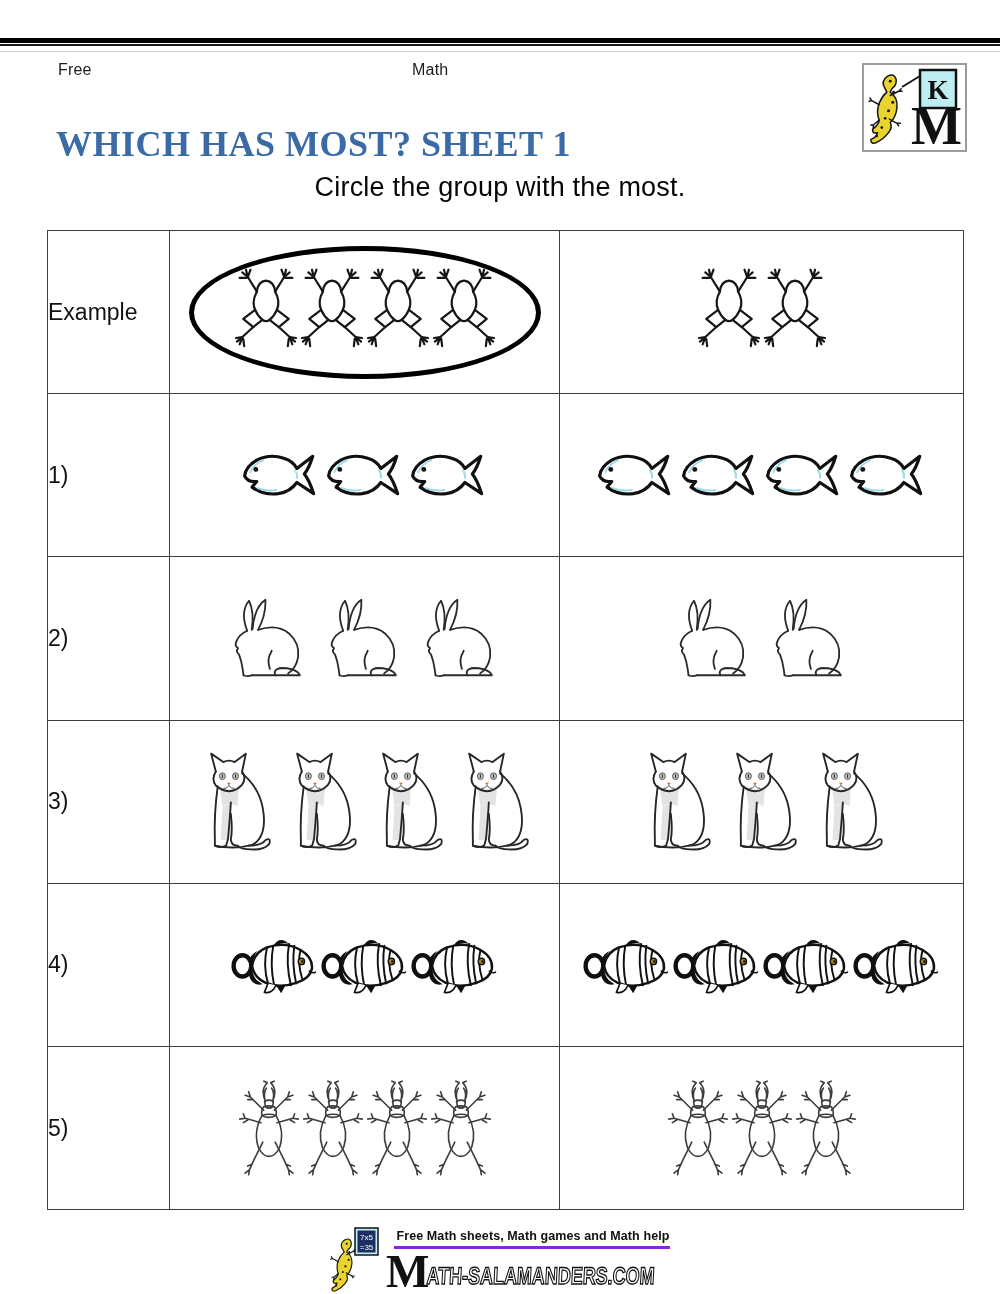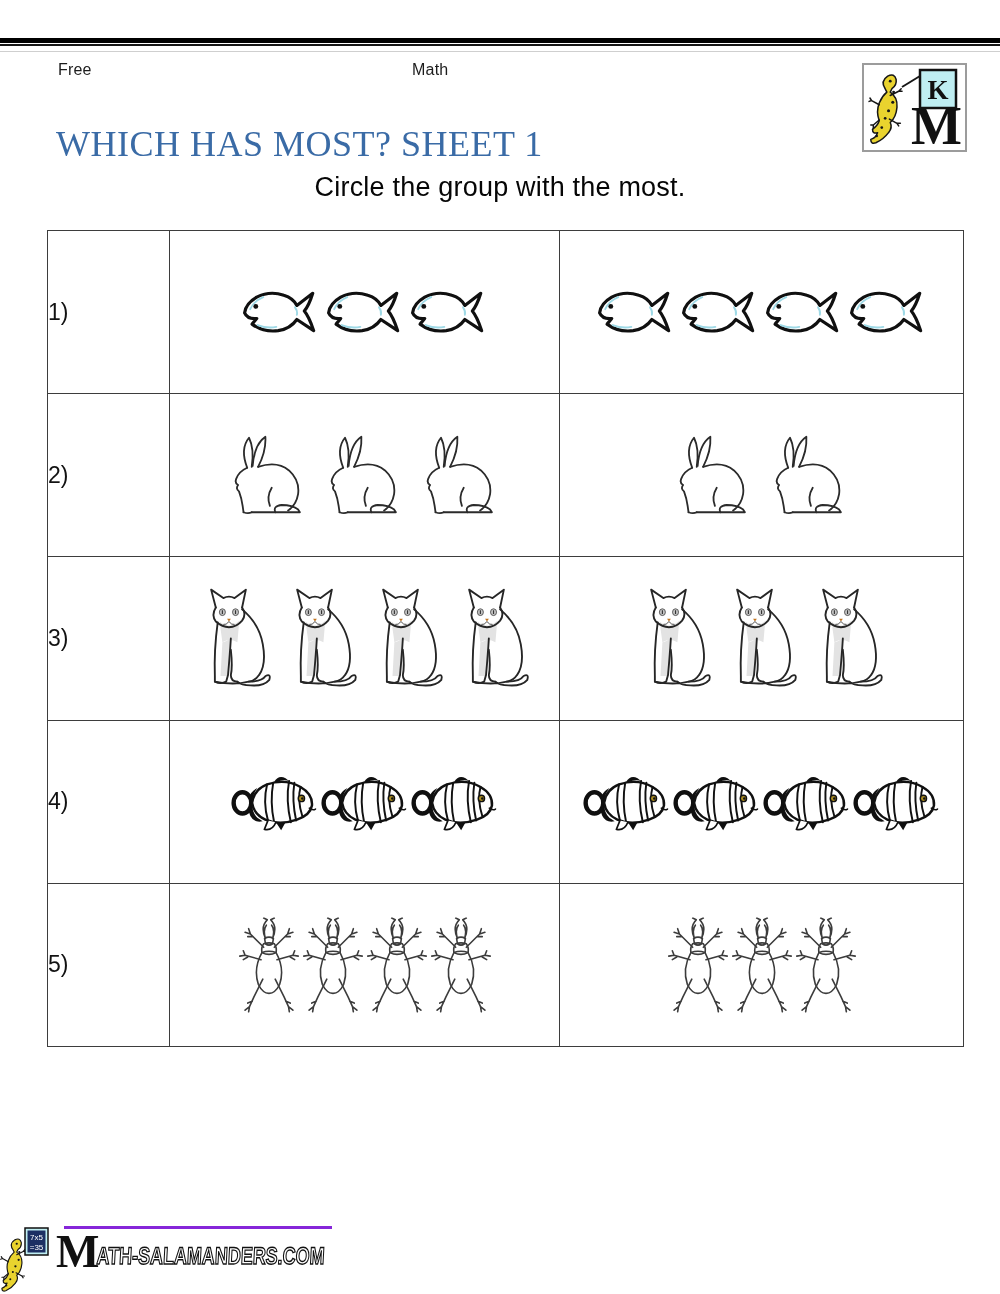--- a/index.html
+++ b/index.html
@@ -18,21 +18,21 @@
   .hdr-label{position:absolute;top:61px;font-size:16px;color:#1c1c1c;letter-spacing:.2px}
   .name-label{left:58px}
   .date-label{left:412px}
   .grade-logo{
     position:absolute;left:862px;top:63px;width:101px;height:85px;
     border:2px solid #9c9c9c;background:#fff;
   }
   
   .page-title{
     position:absolute;left:56px;top:123px;
-    font-family:"Liberation Serif",serif;font-size:36px;font-weight:400;
+    font-family:"Liberation Serif",serif;font-size:36px;font-weight:700;
     color:#3a6ba6;letter-spacing:.5px;white-space:nowrap;
   }
   .instruction{
     position:absolute;left:0;top:172px;width:1000px;text-align:center;
     font-size:27px;color:#060606;letter-spacing:.2px;
   }
   
   table.worksheet{
     position:absolute;left:47px;top:230px;width:913px;
     border-collapse:collapse;table-layout:fixed;
@@ -42,21 +42,21 @@
     vertical-align:middle;background:#fff;
   }
   td.label-cell{width:121px;font-size:23px;color:#121212;padding-left:13px}
   td.cell-left{width:389px;text-align:center}
   td.cell-right{width:403px;text-align:center}
   .group{display:inline-flex;align-items:center;justify-content:center;vertical-align:middle}
   .group.circled{border:5px solid #000;border-radius:50%;padding:16px 40px}
   
   .footer{
     position:absolute;left:0;top:1226px;width:1000px;
-    display:flex;align-items:flex-start;
+    display:flex;justify-content:center;align-items:flex-start;
   }
   .footer-art{width:56px;height:68px;flex:0 0 56px}
   .footer-text{display:flex;flex-direction:column;margin-left:2px}
   .tagline{font-size:12.5px;font-weight:bold;color:#101010;letter-spacing:.1px;padding:3px 0 3px 8px;white-space:nowrap}
   .footer-rule{height:3px;background:#8626d9;margin-left:6px}
   .wordmark{margin-left:-26px;margin-top:1px}
   .defs{position:absolute;width:0;height:0;overflow:hidden}
 </style>
 </head>
 <body>
@@ -193,20 +193,51 @@
     </g>
     <path d="M38,22 L56,11" stroke="#161616" stroke-width="2"></path>
   </svg>
 </div>
 
 <div class="page-title">WHICH HAS MOST? SHEET 1</div>
 <div class="instruction">Circle the group with the most.</div>
 
 <table class="worksheet">
   <tbody>
+  <tr>
+    <td class="label-cell">
+      <span>Example</span>
+    </td>
+    <td class="cell-left">
+      <div class="group circled" style="gap: 2px;">
+            <svg viewBox="0 0 70 100" width="64" height="91">
+              <use href="#icon-frog"></use>
+            </svg>
+            <svg viewBox="0 0 70 100" width="64" height="91">
+              <use href="#icon-frog"></use>
+            </svg>
+            <svg viewBox="0 0 70 100" width="64" height="91">
+              <use href="#icon-frog"></use>
+            </svg>
+            <svg viewBox="0 0 70 100" width="64" height="91">
+              <use href="#icon-frog"></use>
+            </svg>
+          </div>
+    </td>
+    <td class="cell-right">
+      <div class="group" style="gap: 2px;">
+            <svg viewBox="0 0 70 100" width="64" height="91">
+              <use href="#icon-frog"></use>
+            </svg>
+            <svg viewBox="0 0 70 100" width="64" height="91">
+              <use href="#icon-frog"></use>
+            </svg>
+          </div>
+    </td>
+  </tr>
 
   <tr>
     <td class="label-cell">
       <span>1)</span>
     </td>
     <td class="cell-left">
       <div class="group" style="gap: 0px;">
             <svg viewBox="0 0 90 60" width="84" height="56">
               <use href="#icon-fish"></use>
             </svg>
@@ -378,19 +409,20 @@
       <g>
         <use href="#icon-salamander" x="0" y="10" width="27" height="58"></use>
       </g>
       <rect x="25" y="2" width="23" height="27" fill="#bfeef2" stroke="#111111" stroke-width="1.5"></rect>
       <rect x="27.5" y="4.5" width="18" height="22" fill="#1c2f63"></rect>
       <text x="36.5" y="13.5" text-anchor="middle" font-family="Liberation Sans, sans-serif" font-size="8" fill="#ffffff">7x5</text>
       <text x="36.5" y="23.5" text-anchor="middle" font-family="Liberation Sans, sans-serif" font-size="8" fill="#ffffff">=35</text>
     </svg>
   </div>
   <div class="footer-text">
+    <div class="tagline">Free Math sheets, Math games and Math help</div>
     <div class="footer-rule"></div>
     <svg class="wordmark" width="300" height="40" viewBox="0 0 300 40">
       <text x="24" y="37" font-family="Liberation Serif, serif" font-weight="bold" font-size="46" fill="#111111">M</text>
       <text x="66" y="34" font-family="Liberation Sans, sans-serif" font-weight="bold" font-size="24" fill="#ffffff" stroke="#111111" stroke-width="1.4" textLength="228" lengthAdjust="spacingAndGlyphs" transform="skewX(-3)">ATH-SALAMANDERS.COM</text>
     </svg>
   </div>
 </div>
 
 </body></html>

